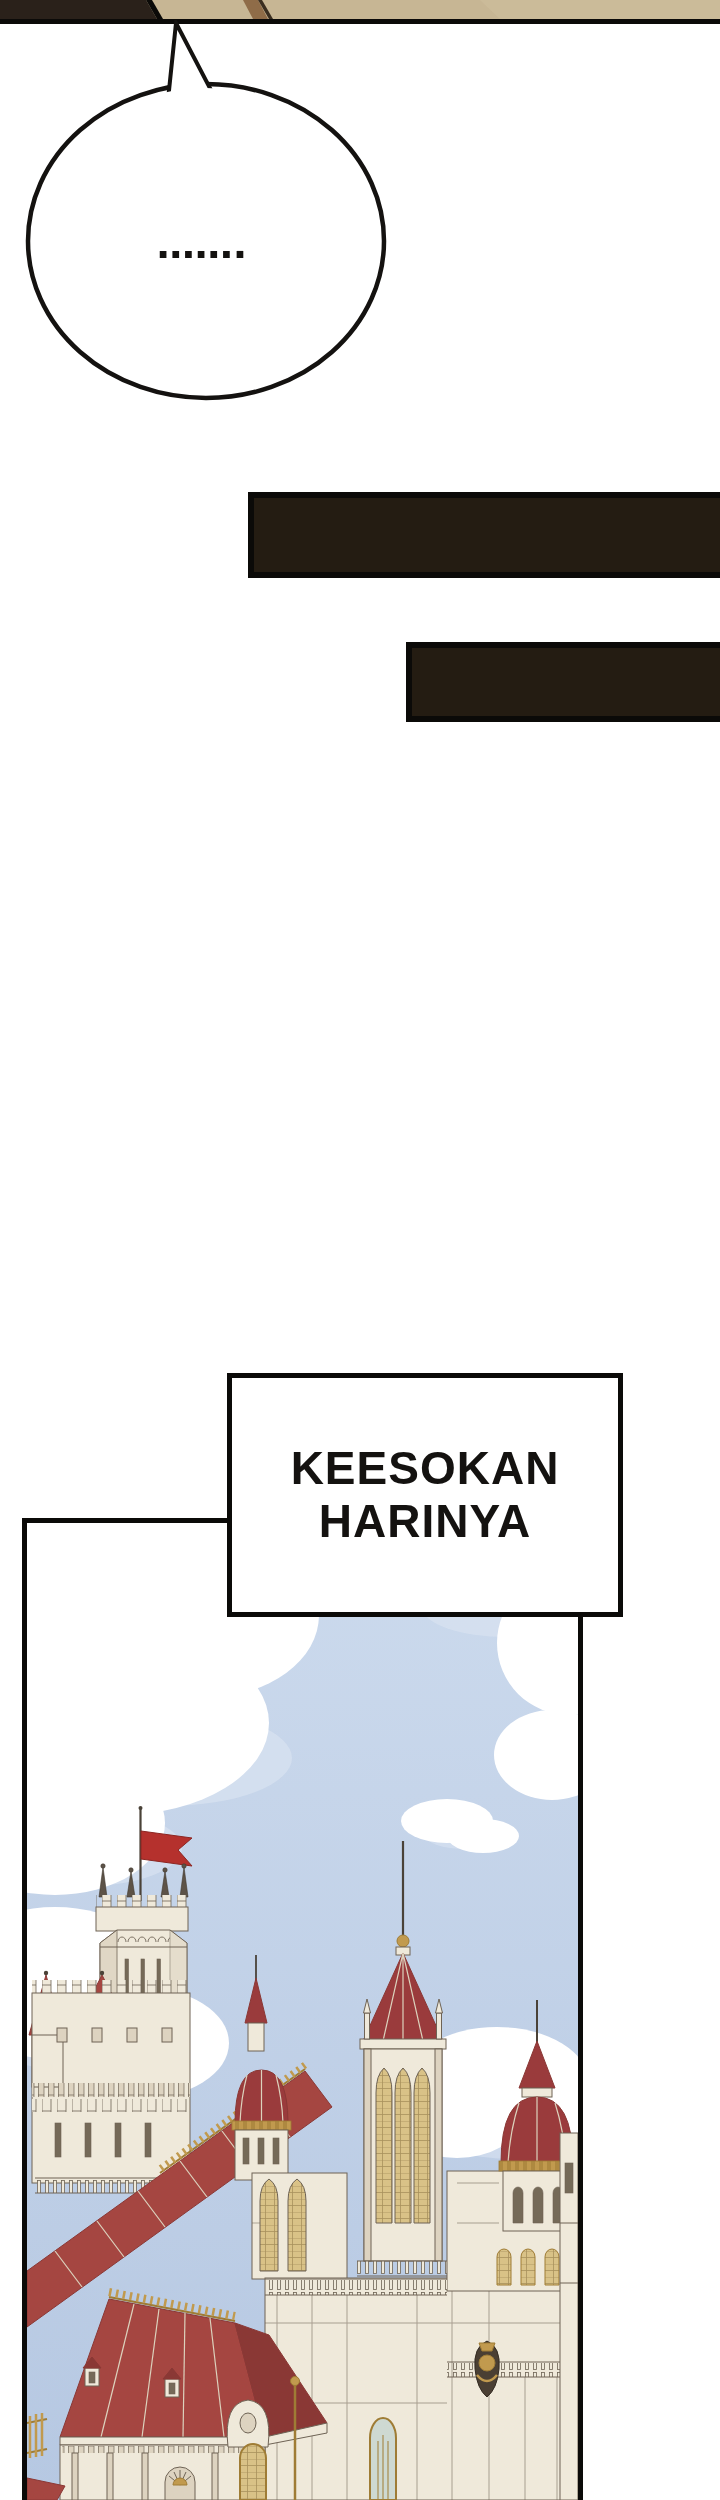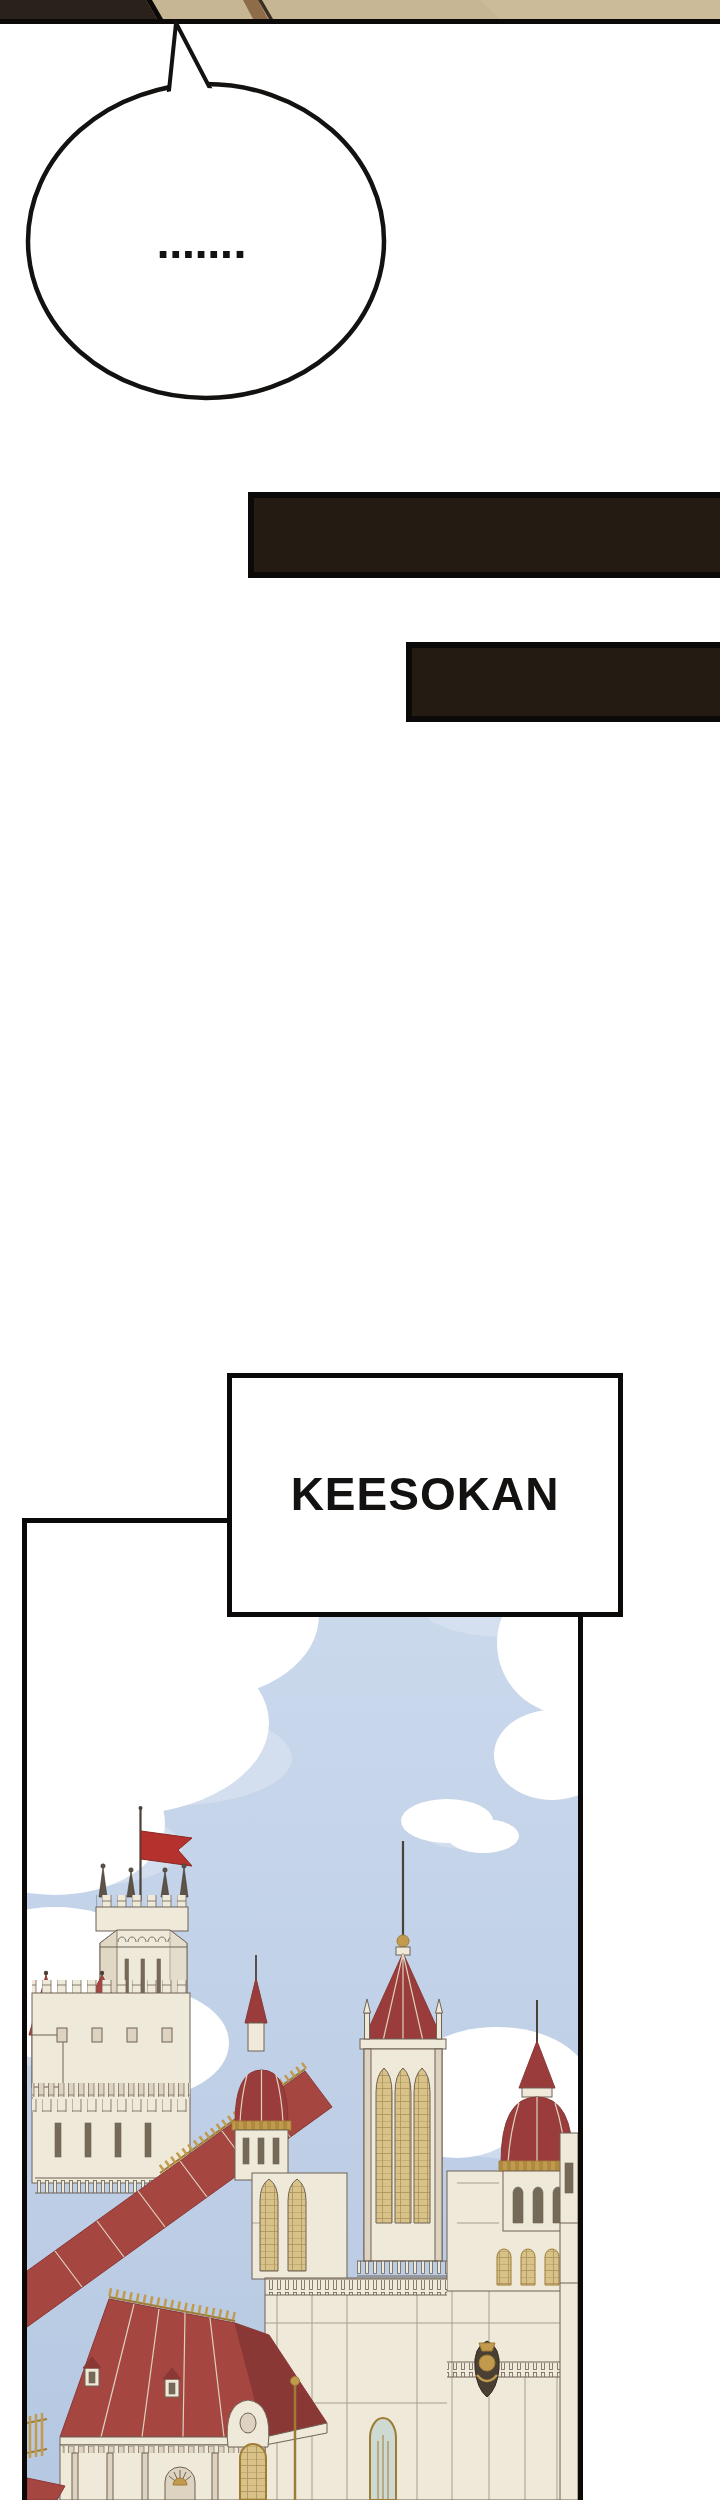--- a/index.html
+++ b/index.html
@@ -349,15 +349,16 @@
           <line x1="0" y1="930" x2="20" y2="926" stroke="var(--golddark)" stroke-width="2"></line>
           <path d="M3,935 V893 M9,934 V891 M15,933 V890" stroke="var(--gold)" stroke-width="2.5" fill="none"></path>
         </g>
         <polygon points="0,955 38,963 30,977 0,977" fill="var(--roof)" stroke="var(--roofdark)"></polygon>
       </g>
     </svg>
   </div>
 
   <div class="caption">
     <span>KEESOKAN</span>
+    <span>HARINYA</span>
   </div>
 
 </div>
 
 </body></html>

